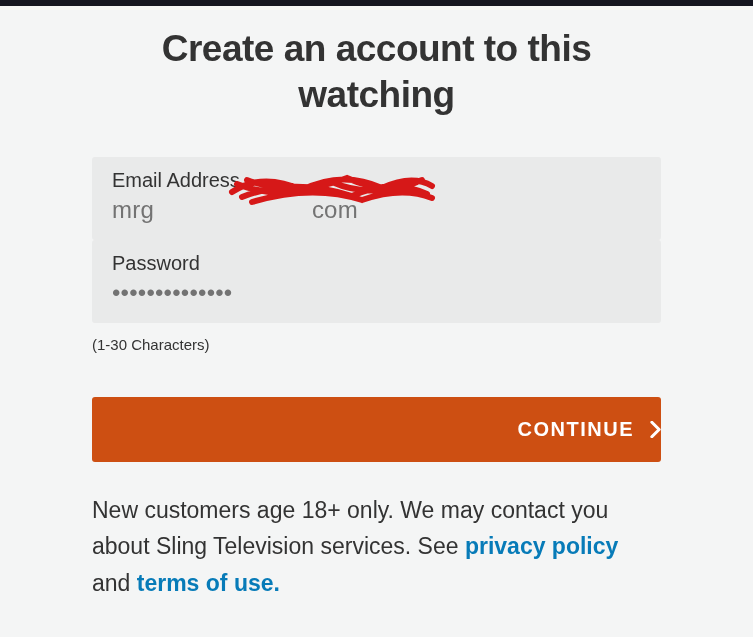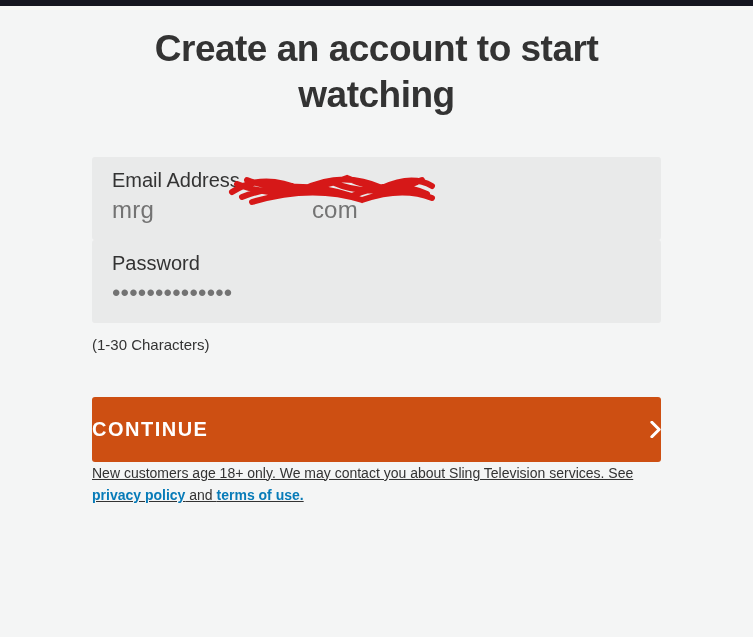--- a/index.html
+++ b/index.html
@@ -65,33 +65,33 @@
       color: #ffffff;
       border: none;
       padding: 21px 0;
       font-size: 20px;
       font-weight: 700;
       letter-spacing: 1.5px;
       cursor: pointer;
       border-radius: 3px;
       display: flex;
       align-items: center;
-      justify-content: space-between;
+      justify-content: flex-end;
       gap: 16px;
       margin-top: 44px;
     }
     .continue-button svg {
       width: 11px;
       height: 17px;
     }
     .disclaimer {
-      font-size: 14px;
+      font-size: 23px;
       color: #333333;
+      margin-top: 30px;
       line-height: 1.6;
-      text-decoration: underline;
     }
     .disclaimer a {
       color: #077bb8;
       text-decoration: none;
       font-weight: 600;
     }
     .redaction-svg {
       position: absolute;
       top: 5px;
       left: 130px;
@@ -99,21 +99,21 @@
       height: 50px;
       pointer-events: none;
     }
   </style>
 </head>
 <body>
 
 <div class="top-bar"></div>
 
 <div class="container">
-  <h1 class="page-title">Create an account to start watching</h1>
+  <h1 class="page-title">Create an account to this watching</h1>
 
   <div class="input-group">
     <label class="input-label">Email Address</label>
     <input type="text" class="input-field" value="mrg                       com" style="">
     <svg class="redaction-svg" viewBox="0 0 230 50">
       <path d="M 10 30 Q 40 10 80 28 Q 120 8 160 26 Q 190 12 210 24 M 15 22 Q 60 40 110 20 Q 150 38 200 18 M 20 35 Q 70 15 130 34 Q 170 16 205 32 M 25 18 Q 75 36 125 16 Q 165 34 195 20 M 30 40 Q 90 22 140 38 Q 180 24 210 36" stroke="#d61818" stroke-width="6" fill="none" stroke-linecap="round"></path>
     </svg>
   </div>
 
   <div class="input-group">

